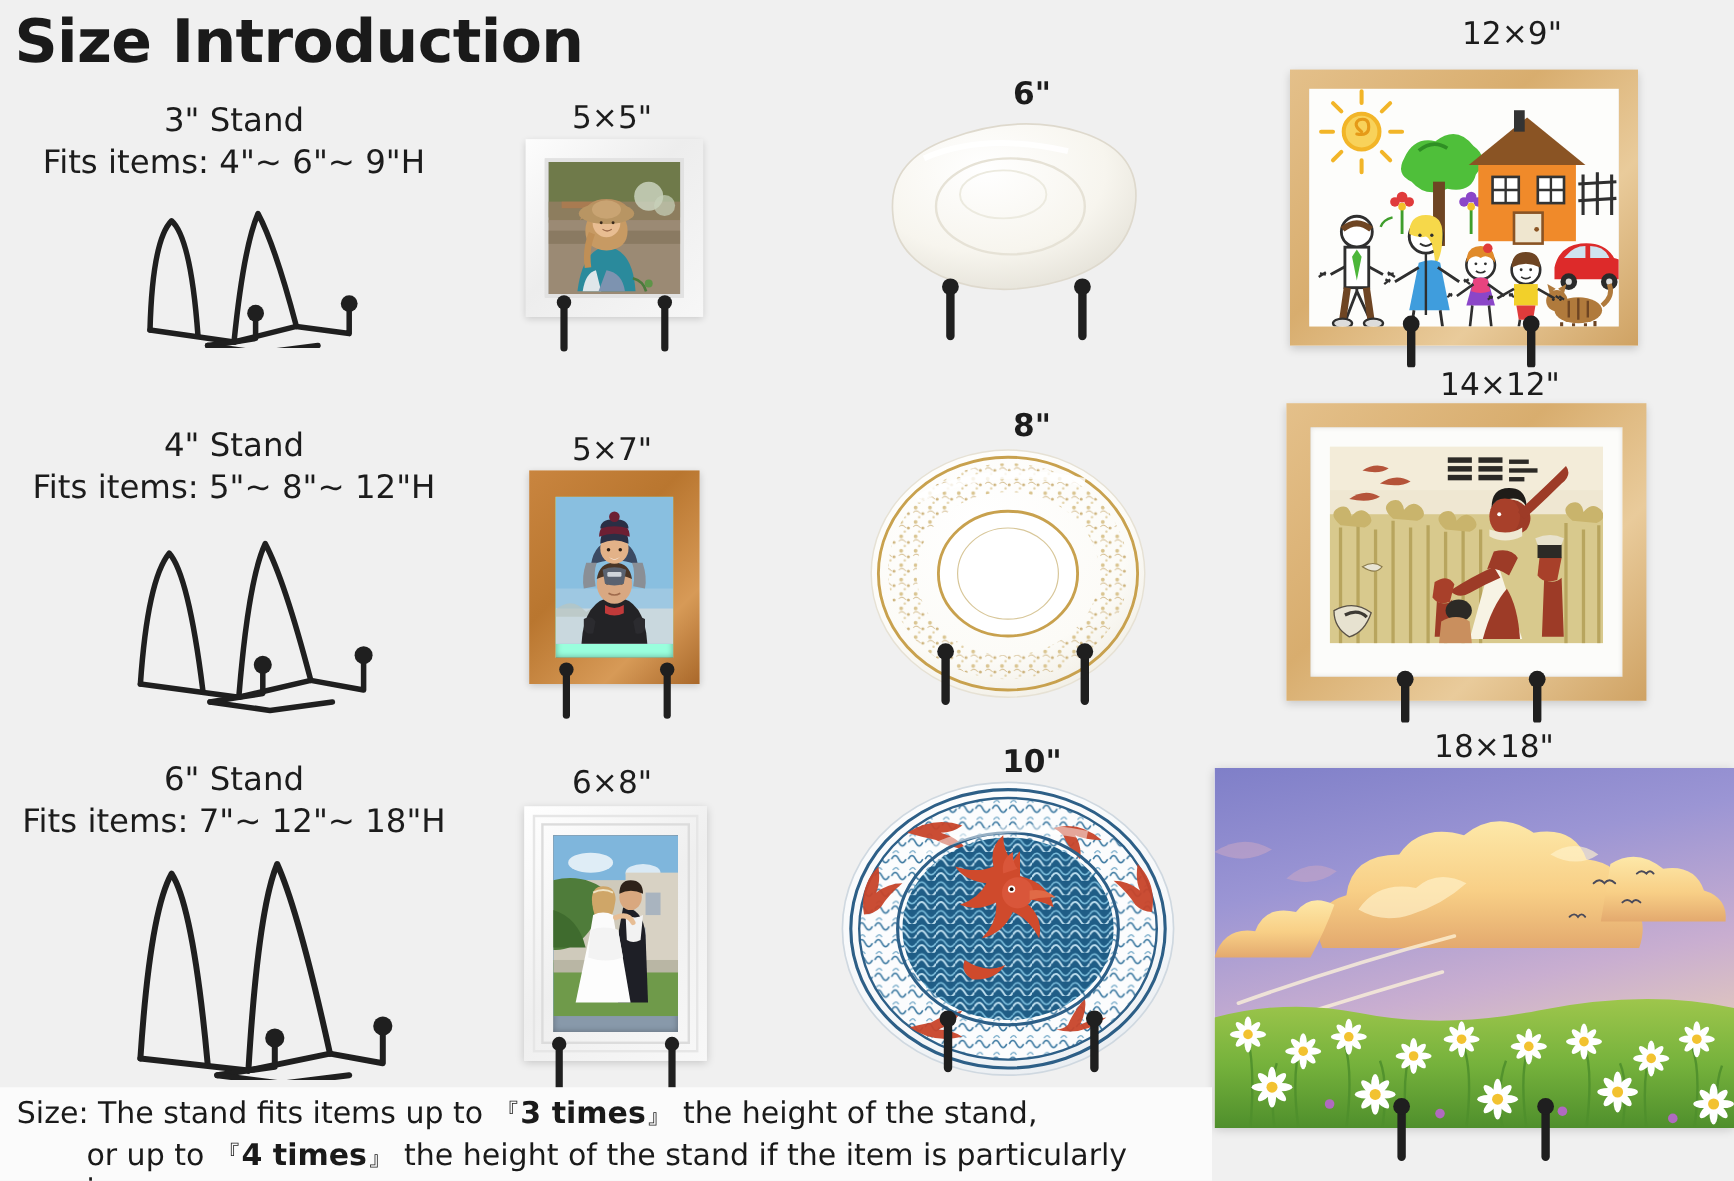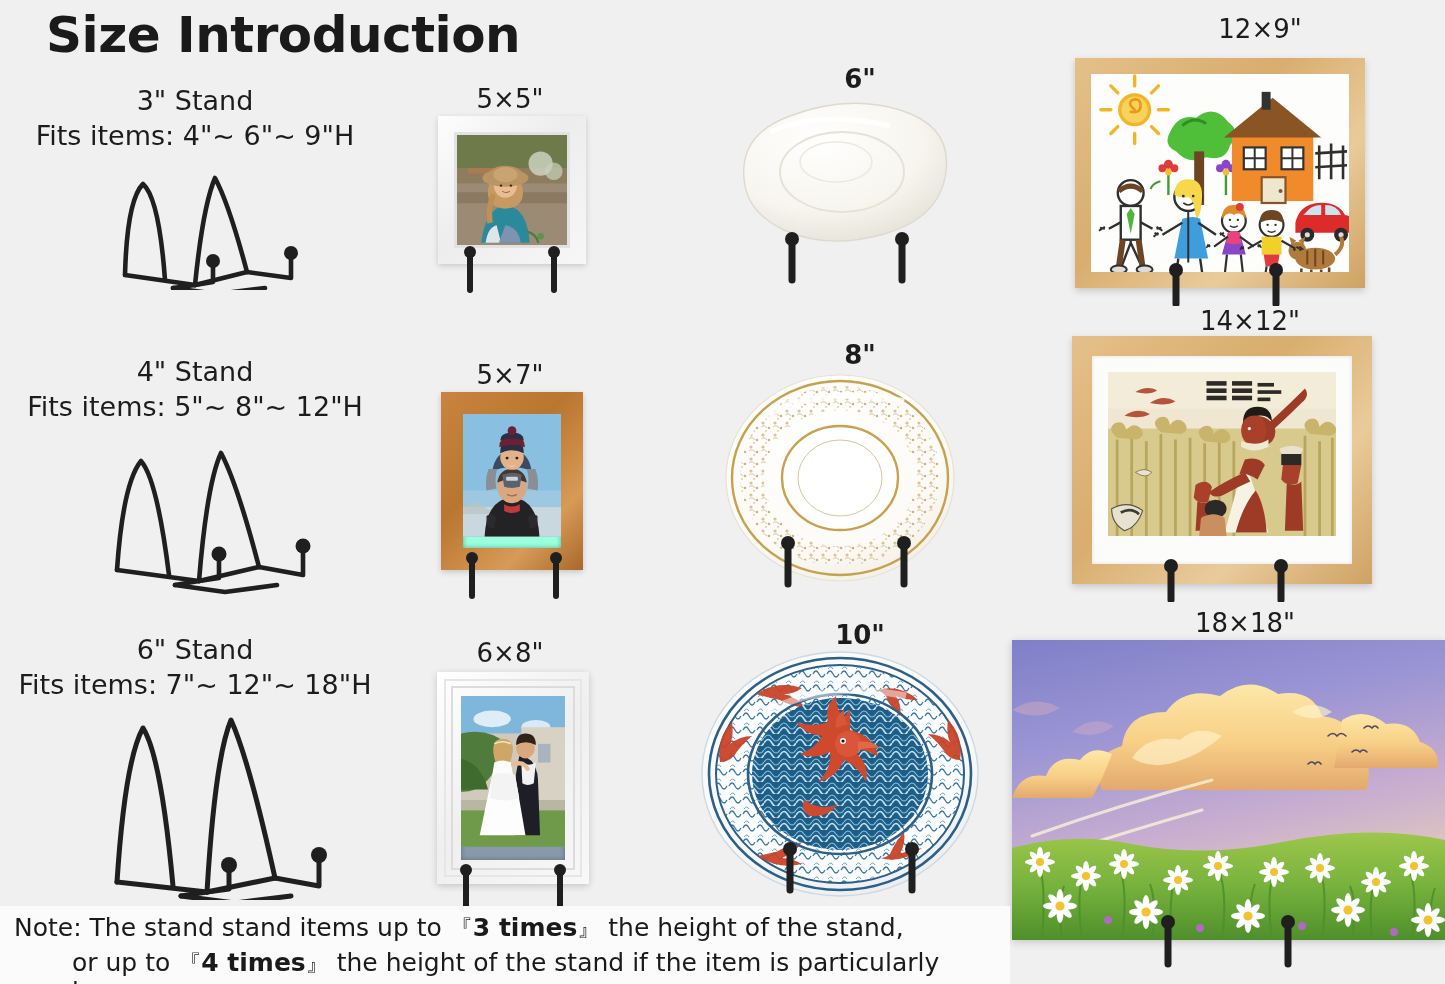--- a/index.html
+++ b/index.html
@@ -9,21 +9,21 @@
     font-family:"DejaVu Sans","Liberation Sans",sans-serif;
     color:#1a1a1a;
     overflow:hidden;
     position:relative;
   }
   .stage{position:absolute;inset:0;}
   .abs{position:absolute;}
 
   
   #title{
-    left:46px;top:6px;
+    left:12px;top:6px;
     font-size:50px;font-weight:bold;
     letter-spacing:-0.5px;
     font-family:"DejaVu Sans","Liberation Sans",sans-serif;
   }
 
   
   .lbl{
     text-align:center;
     font-size:26px;
     font-weight:400;
@@ -876,17 +876,17 @@
   <svg class="wire" style="left:1150px;top:914px;" width="160" height="56" viewBox="0 0 160 56">
     <g stroke="#1f1f1f" stroke-width="7" fill="none" stroke-linecap="round">
       <path d="M18 10 L18 50"></path>
         <path d="M138 10 L138 50"></path>
     </g>
     <circle cx="18" cy="8" r="7" fill="#1f1f1f"></circle>
       <circle cx="138" cy="8" r="7" fill="#1f1f1f"></circle>
   </svg>
 
   <div class="abs note-wrap" id="footer">
-    <div class="l1"><span>Note: The stand stand items up to  </span><span class="brk">『</span><b>3 times</b><span class="brk">』</span><span>  the height of the stand,</span></div>
+    <div class="l1"><span>Size: The stand fits items up to  </span><span class="brk">『</span><b>3 times</b><span class="brk">』</span><span>  the height of the stand,</span></div>
     <div class="l2"><span>or up to  </span><span class="brk">『</span><b>4 times</b><span class="brk">』</span><span>  the height of the stand if the item is particularly heavy.</span></div>
   </div>
 
 </div>
 
 </body></html>

